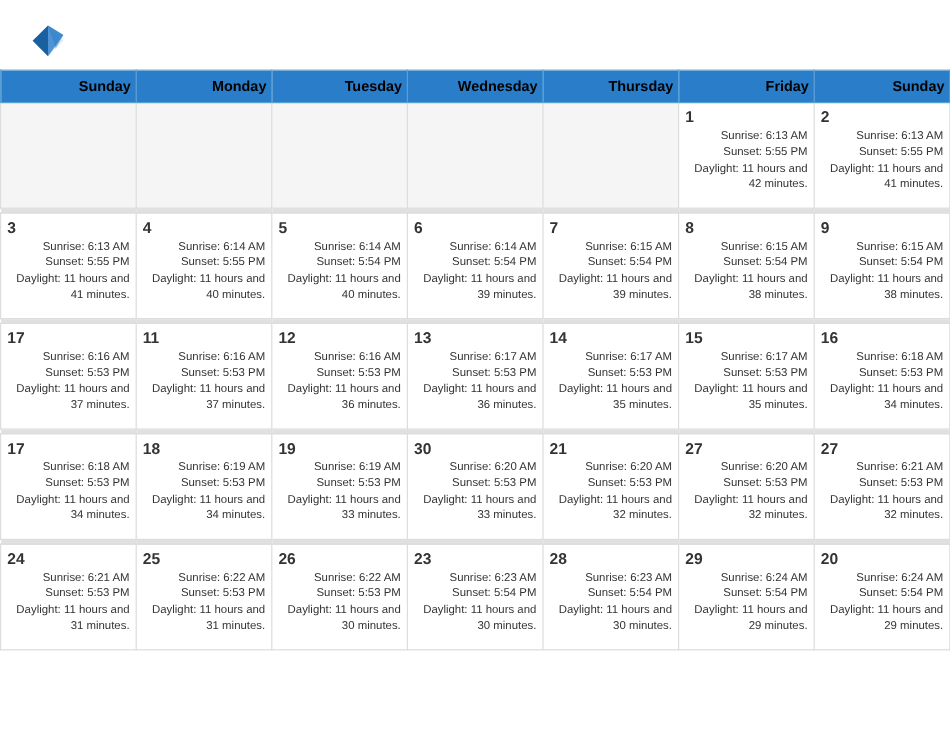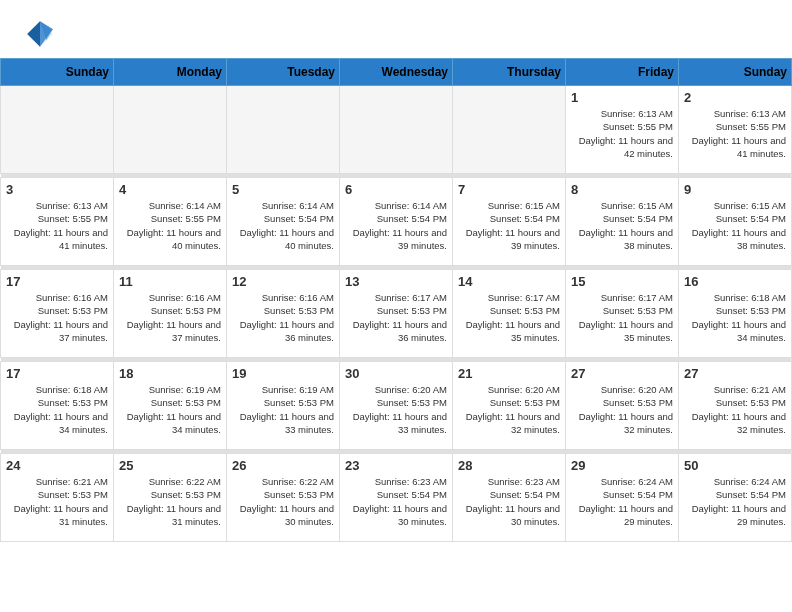--- a/index.html
+++ b/index.html
@@ -303,19 +303,19 @@
           </td>
           <td>
             <span class="day-number">28</span>
             <div class="day-info">Sunrise: 6:23 AM<br>Sunset: 5:54 PM<br>Daylight: 11 hours and 30 minutes.</div>
           </td>
           <td>
             <span class="day-number">29</span>
             <div class="day-info">Sunrise: 6:24 AM<br>Sunset: 5:54 PM<br>Daylight: 11 hours and 29 minutes.</div>
           </td>
           <td>
-            <span class="day-number">50</span>
+            <span class="day-number">20</span>
             <div class="day-info">Sunrise: 6:24 AM<br>Sunset: 5:54 PM<br>Daylight: 11 hours and 29 minutes.</div>
           </td>
         </tr>
       </tbody>
   </table>
 </div>
 
 </body></html>

